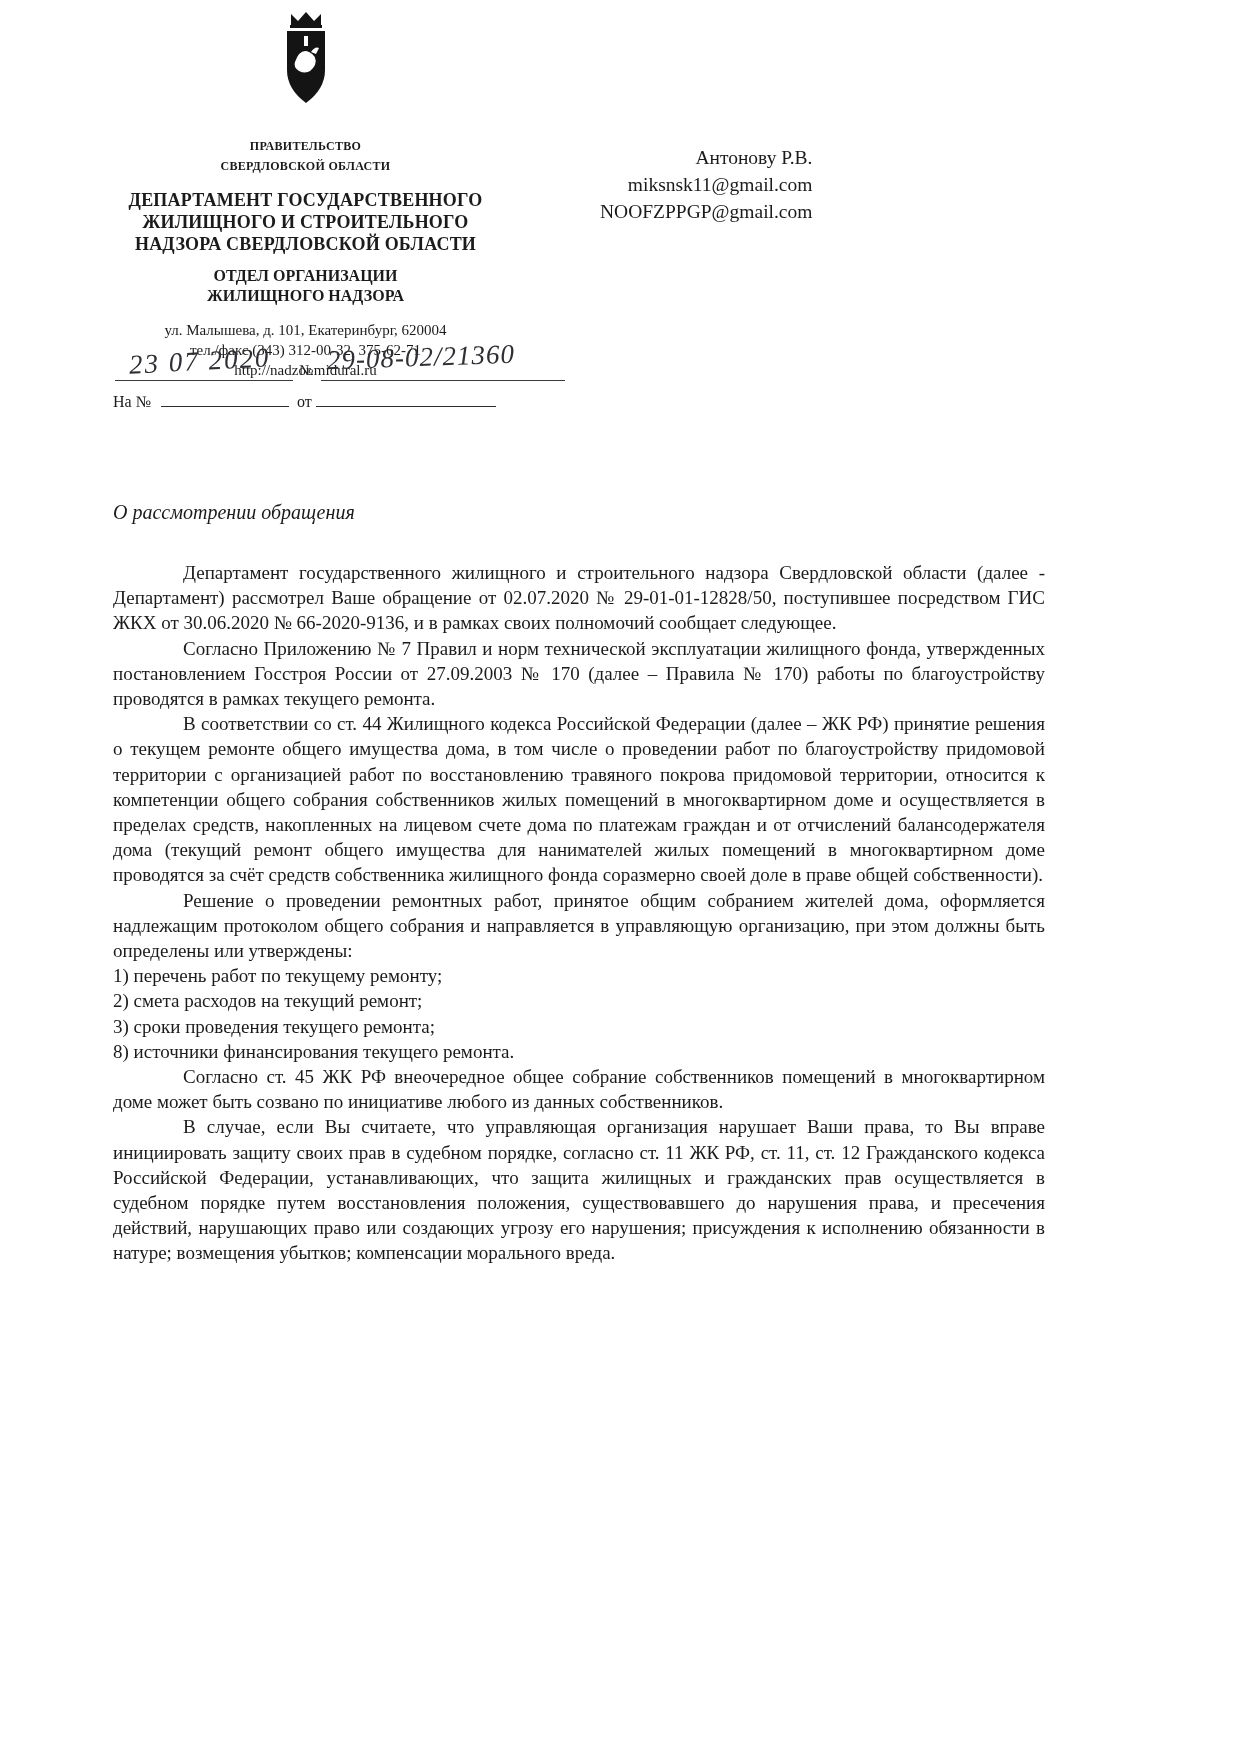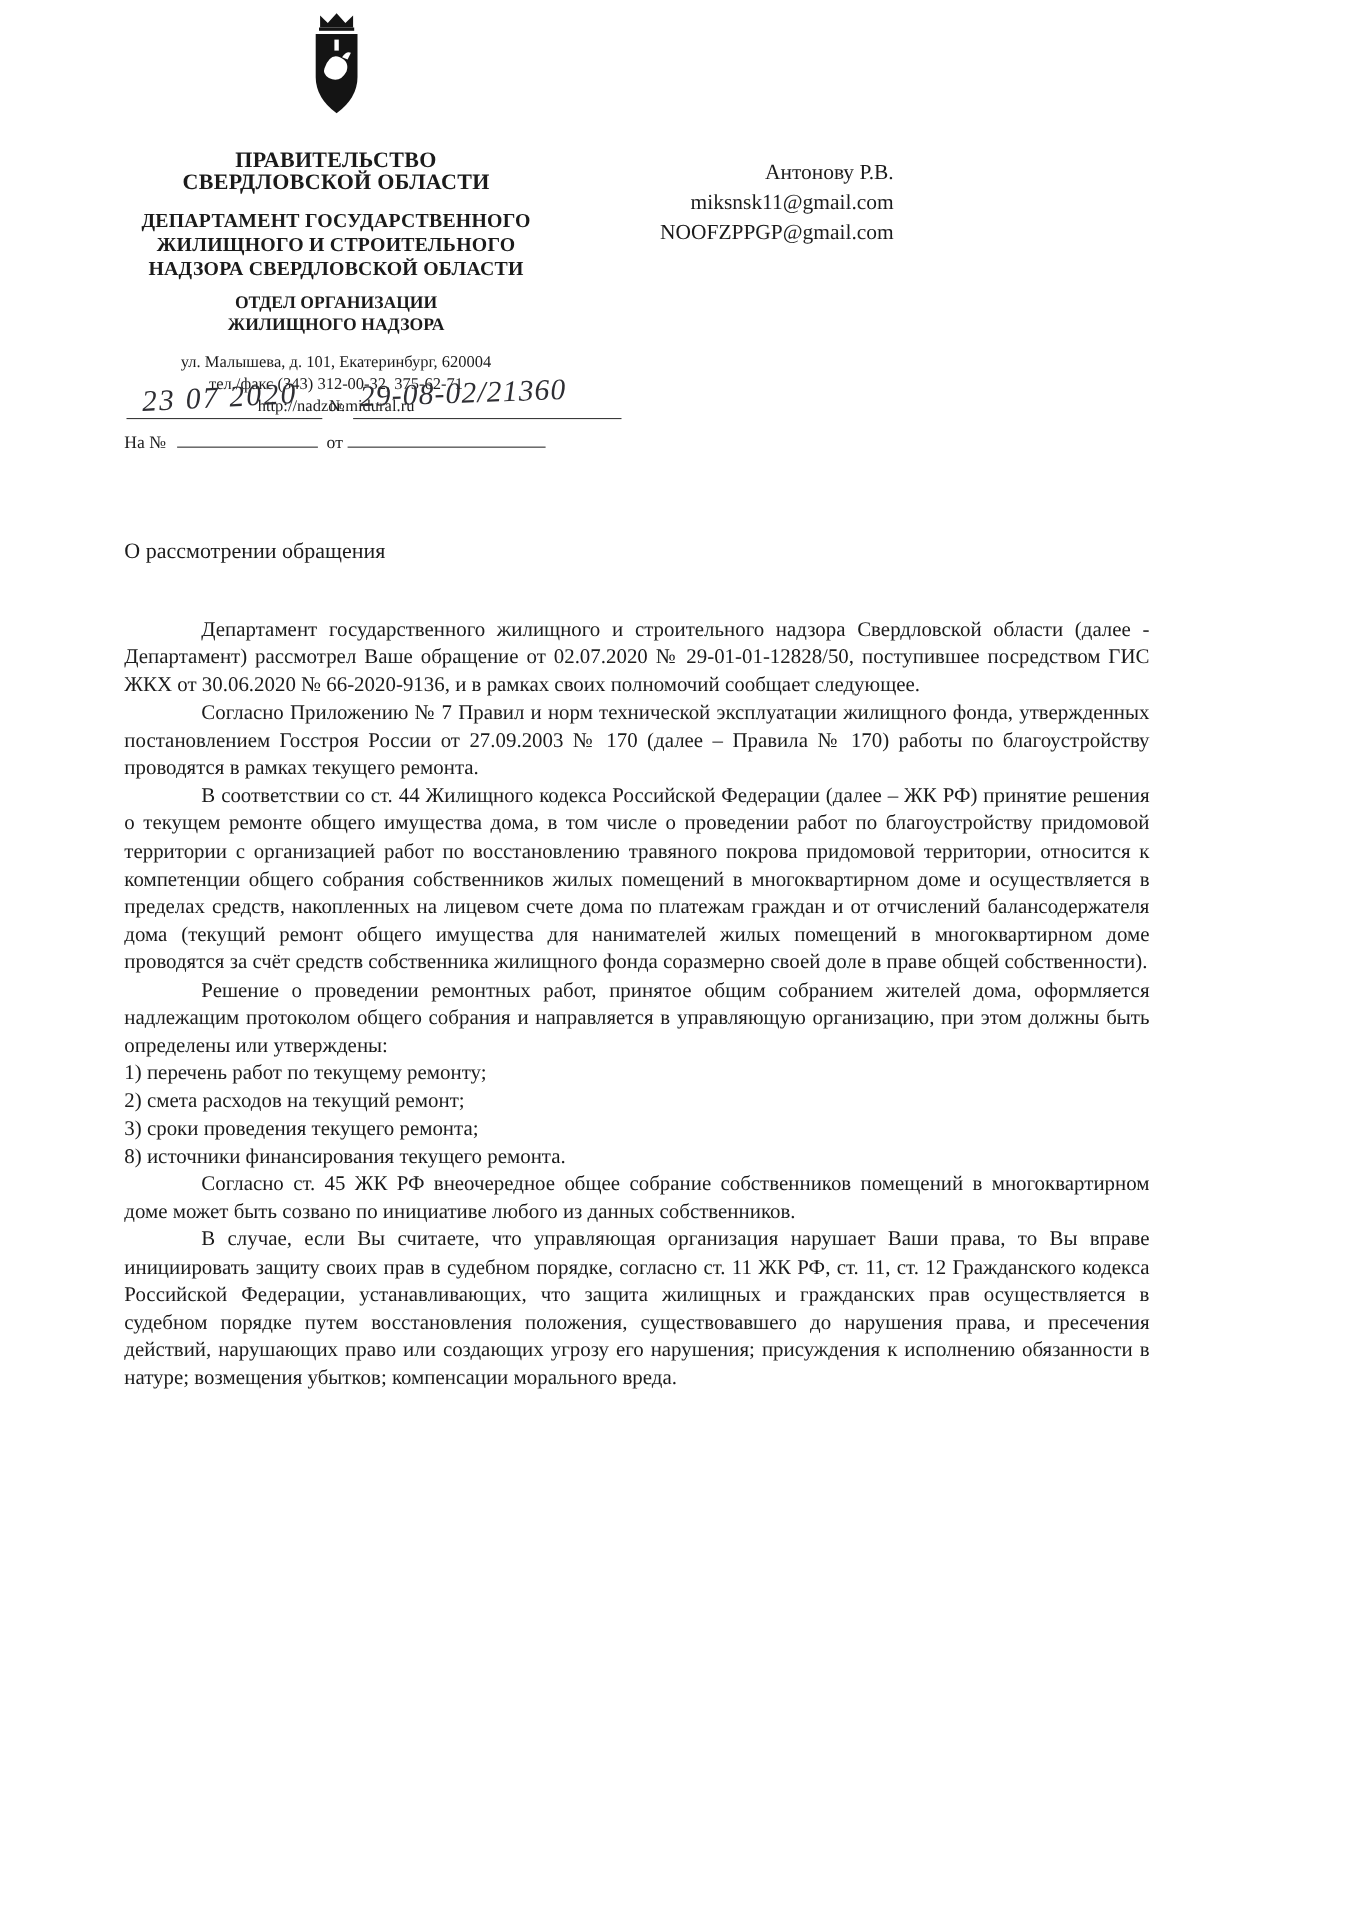--- a/index.html
+++ b/index.html
@@ -12,21 +12,21 @@
     color:#1b1b1b;
     overflow:hidden;
   }
 
   
   .letterhead{
     position:absolute;left:108px;top:10px;width:395px;
     text-align:center;
   }
   .emblem-wrap{margin:0 auto 12px auto;width:50px;height:95px;}
-  .gov-title{font-weight:bold;font-size:20px;line-height:20px;letter-spacing:.3px;margin-top:31px;}
+  .gov-title{font-weight:bold;font-size:12px;line-height:20px;letter-spacing:.3px;margin-top:31px;}
   .dept-title{font-weight:bold;font-size:18px;line-height:22px;margin-top:13px;letter-spacing:.2px;}
   .division-title{font-weight:bold;font-size:16px;line-height:20px;margin-top:11px;}
   .contact{font-size:15px;line-height:20px;margin-top:14px;}
 
   
   .recipient{
     position:absolute;left:600px;top:144px;
     font-size:19.5px;line-height:27px;text-align:right;
   }
 
@@ -44,21 +44,21 @@
   .ref-no-label{position:absolute;left:184px;top:18px;font-size:15px;}
 
   
   .onref-row{position:absolute;left:113px;top:392px;font-size:16px;white-space:nowrap;}
   .uline{display:inline-block;border-bottom:1.4px solid #2f2f2f;height:14px;vertical-align:baseline;}
   .uline-a{width:128px;margin-left:10px;}
   .uline-b{width:180px;margin-left:4px;}
   .ot-label{margin-left:8px;}
 
   
-  .subject{position:absolute;left:113px;top:490px;font-size:20px;}
+  .subject{position:absolute;left:113px;top:501px;font-size:20px;font-style:italic;}
 
   
   .body-text{
     position:absolute;left:113px;top:560px;width:932px;
     font-size:19px;line-height:25.2px;
   }
   .body-text p{margin:0;}
   .para{text-align:justify;text-indent:70px;}
   .list-item{text-align:left;margin-left:84px;}
 </style>

